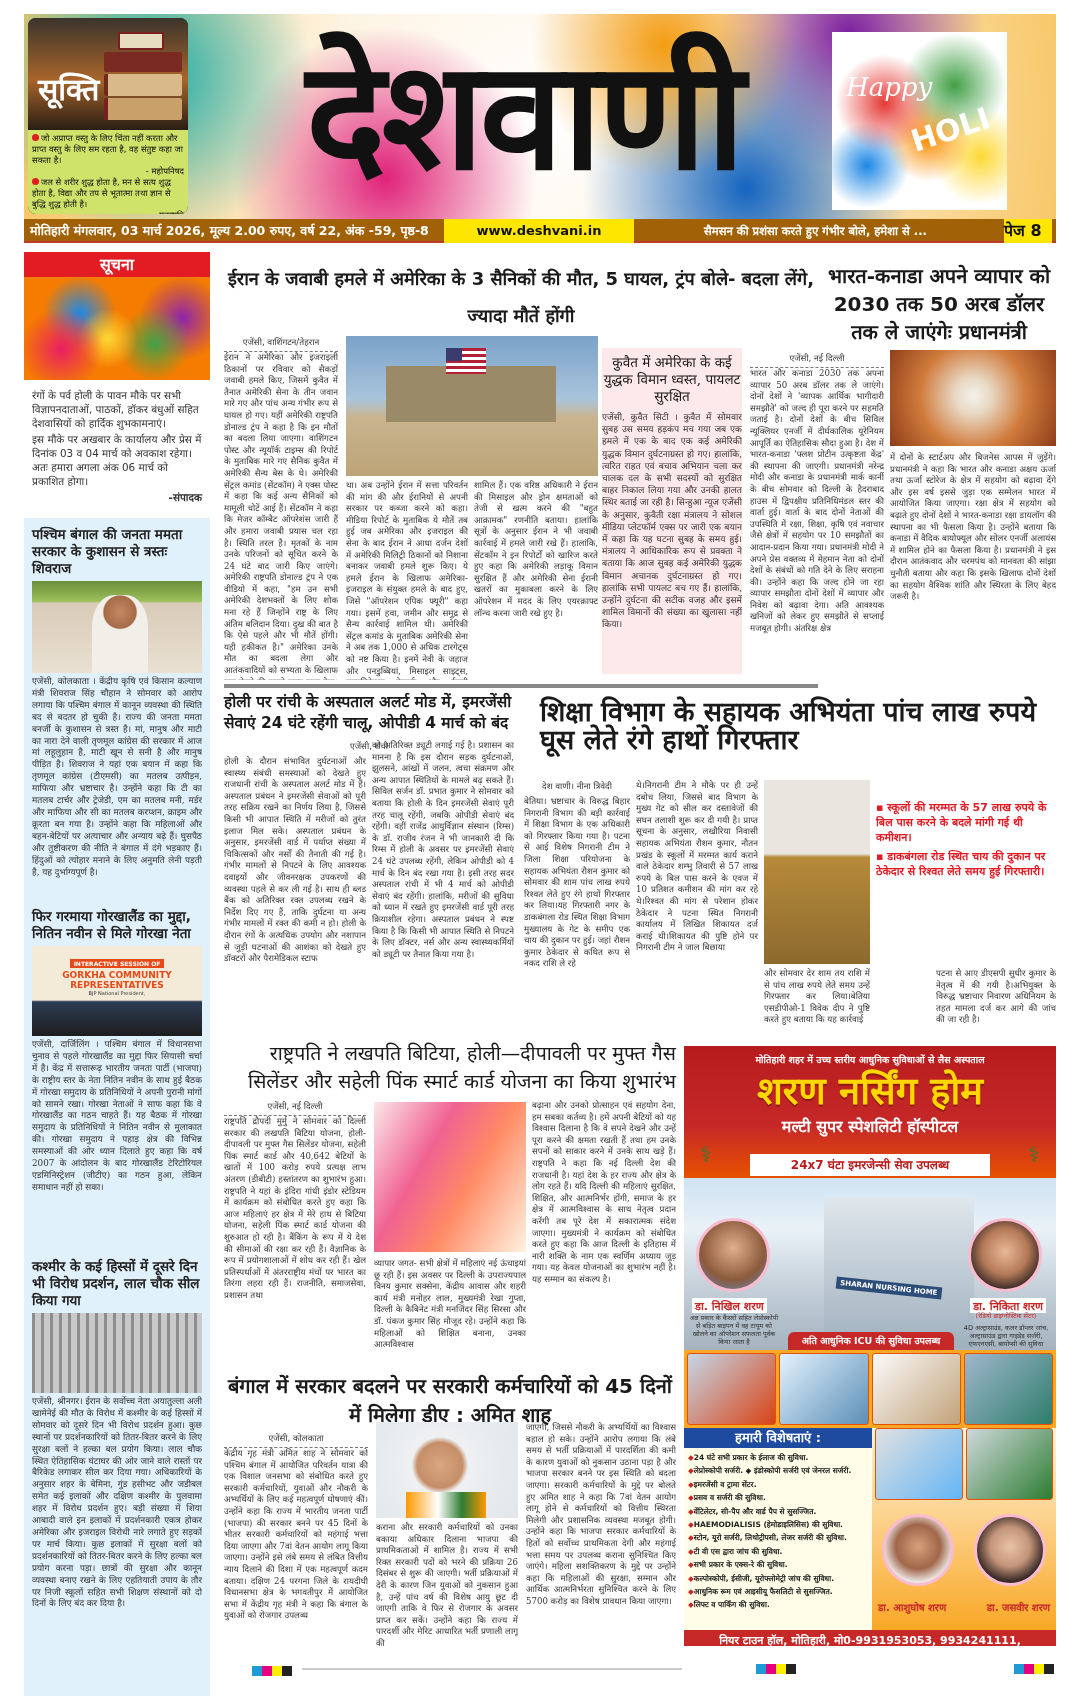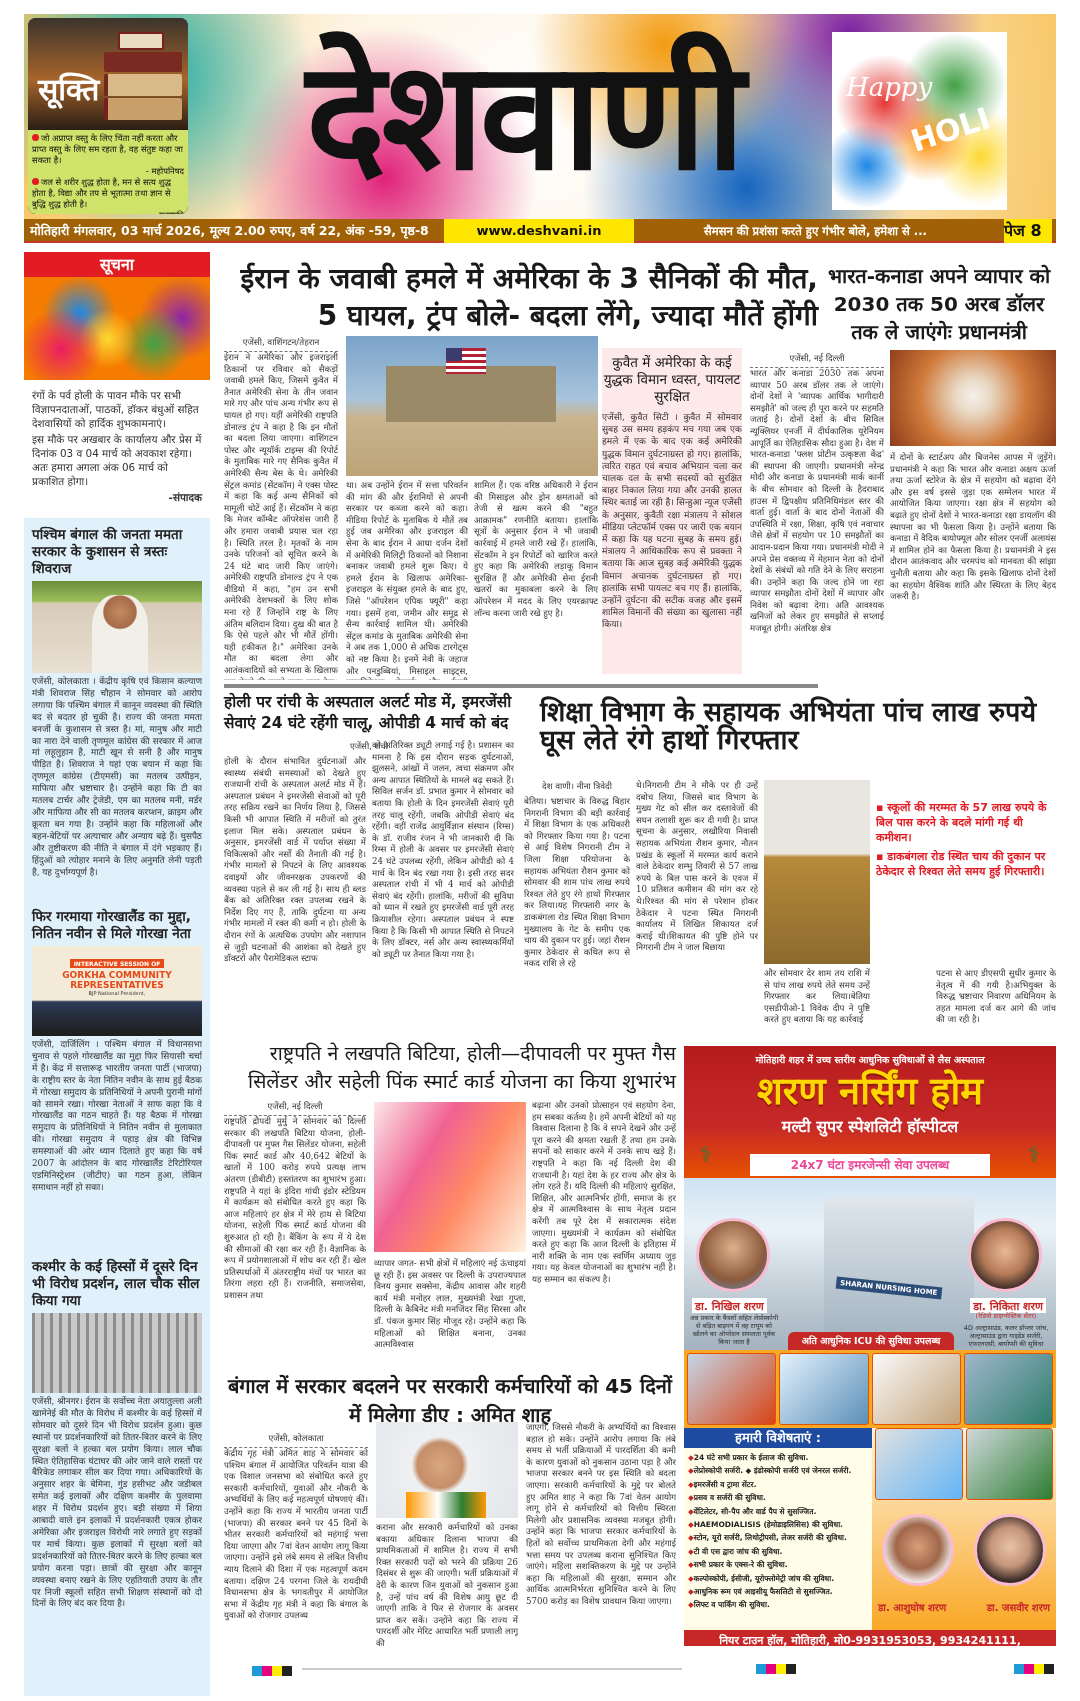--- a/index.html
+++ b/index.html
@@ -50,32 +50,32 @@
  radial-gradient(circle at 70% 65%,#43a047 0,transparent 25%),
  radial-gradient(circle at 85% 40%,#8e24aa 0,transparent 25%),
  radial-gradient(circle at 30% 35%,#1e88e5 0,transparent 25%),#f57c00}
 .suchana-txt{font-size:10.4px;line-height:14px;padding:8px 8px 0 8px;color:#333}
 .suchana-txt p{margin-bottom:2px}
 .suchana-sign{text-align:right;font-weight:bold}
 .bluebox{left:24px;top:518px;width:186px;height:1178px;background:#e1f1fb}
 .bluebox .item{padding:0 8px}
 .bluebox .hd{font-size:13.5px;font-weight:bold;color:#222;line-height:17px;margin:8px 0 4px}
 
-.mainhead{left:224px;top:260px;width:594px;font-size:28px;line-height:37px;text-align:right}
+.mainhead{left:224px;top:260px;width:594px;font-size:18px;line-height:37px;text-align:center}
 .canada-head{left:822px;top:262px;width:234px;font-size:20px;line-height:28px;text-align:center}
 .pinkbox{background:#fde8ea}
 .rule{background:#888;height:4px}
 .bullets{color:#e31b23;font-size:11px;line-height:15px;font-weight:bold}
 
 .ad{left:684px;top:1046px;width:372px;height:600px;background:#c62828;overflow:hidden}
 .ad-top{height:132px;background:linear-gradient(180deg,#b71c1c 0%,#c62828 60%,#e65100 100%);position:relative;text-align:center}
 .ad-small{color:#fff;font-size:9.5px;font-weight:bold;padding-top:7px}
 .ad-name{color:#ffd600;font-size:38px;font-weight:bold;line-height:44px;margin-top:3px;text-shadow:0 2px 0 #8d1b0b}
 .ad-sub{color:#fff;font-size:16px;font-weight:bold;margin-top:2px}
-.ad-247{position:absolute;left:66px;top:108px;width:240px;height:22px;background:#fff;color:#ec4899;font-weight:bold;font-size:12px;line-height:22px}
+.ad-247{position:absolute;left:66px;top:108px;width:240px;height:22px;background:#fff;color:#b91c1c;font-weight:bold;font-size:12px;line-height:22px}
 .ad-building{height:172px;background:linear-gradient(180deg,#cfe3f2 0%,#eaf2f8 30%,#c8d3dc 60%,#a4b3bf 100%);position:relative}
 .docpic{position:absolute;width:74px;height:74px;border-radius:50%;border:3px solid #f8bbd0;background:radial-gradient(circle at 50% 40%,#e0b08c 0,#8b5a3c 60%,#5b8fc7 100%)}
 .docname{position:absolute;color:#c62828;font-weight:bold;font-size:11px;background:#fff;padding:0 3px}
 .docsub{position:absolute;font-size:6.5px;color:#333;text-align:center;line-height:8px}
 .icu-banner{position:absolute;left:104px;bottom:0;width:166px;height:18px;background:#c62828;color:#fff;font-size:9.5px;font-weight:bold;text-align:center;line-height:18px;border-radius:6px 6px 0 0}
 .ad-photos{display:flex;gap:3px;padding:3px;background:#f9a825}
 .ad-photos div{flex:1;height:72px;border:1px solid #e65100;border-radius:3px}
 .ad-lower{display:flex;height:202px;background:linear-gradient(180deg,#fff3e0,#f9a825)}
 .feat{width:188px;background:#fffde7}
 .feat-head{background:#1e4ba0;color:#fff;font-size:13px;font-weight:bold;text-align:center;height:20px;line-height:20px}

